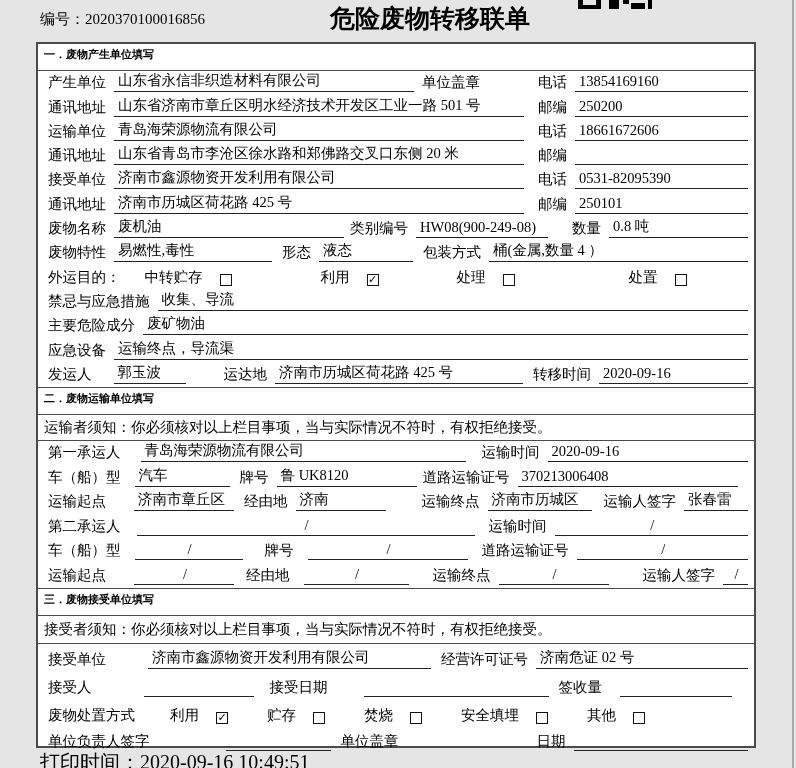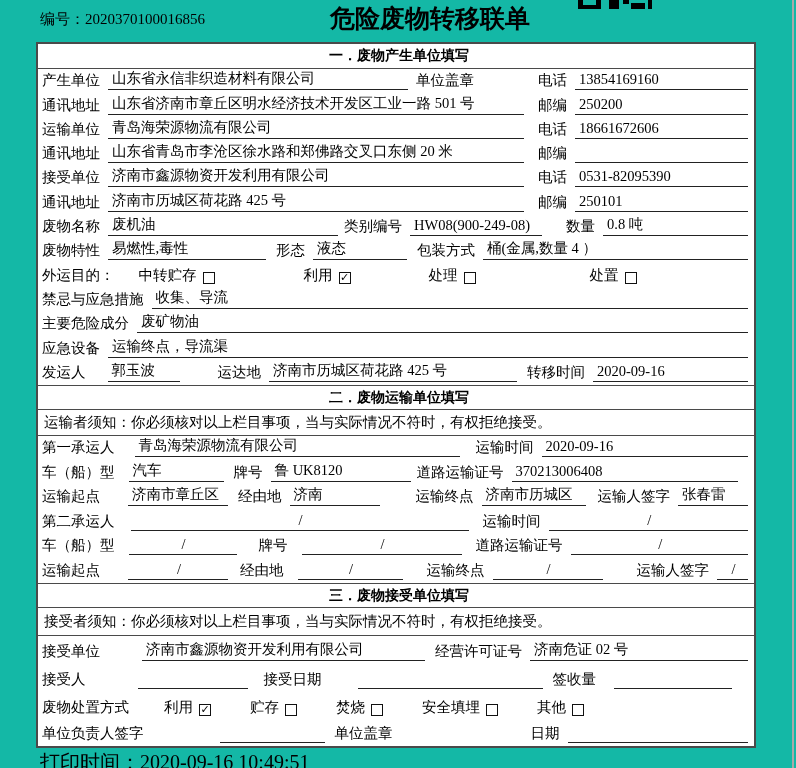--- a/index.html
+++ b/index.html
@@ -1,51 +1,51 @@
 <!DOCTYPE html>
 <html lang="zh"><head>
 <meta charset="utf-8">
 <style>
   * { margin:0; padding:0; box-sizing:border-box; }
   html,body { background:#ffffff; }
   .page {
-    position:relative; width:796px; height:768px; background:#14b8a6;
+    position:relative; width:796px; height:768px; background:#e5e5e5;
     font-family:"Liberation Serif","DejaVu Serif",serif; color:#000;
     font-size:14.5px; overflow:hidden;
   }
   .serial { position:absolute; left:40px; top:10px; font-size:15px; white-space:nowrap; }
   .title  { position:absolute; left:0; right:0; top:2px; text-align:center;
             font-size:25px; font-weight:bold; transform:translateX(32px); white-space:nowrap; }
   
   .qr { position:absolute; left:578px; top:0; width:74px; height:9px; }
   .qr i { position:absolute; background:#000; }
   .qr .q1 { left:0; top:0; width:23px; height:9px; background:transparent;
             border-left:5px solid #000; border-right:5px solid #000; border-bottom:4px solid #000; }
   .qr .q2 { left:31px; top:0; width:10px; height:9px; }
   .qr .q3 { left:45px; top:0; width:6px; height:4px; }
   .qr .q4 { left:53px; top:3px; width:14px; height:6px; }
   .qr .q5 { left:70px; top:0; width:4px; height:9px; }
 
   .box { position:absolute; left:36px; top:42px; width:720px; height:706px;
          border:2px solid #4a4a4a; display:flex; flex-direction:column; background:#fff; }
   .sec-head { flex:0 0 25px; border-bottom:1.5px solid #4a4a4a; font-weight:bold;
-              font-size:14px; padding:3px 0 0 6px;text-align:center; }
+              font-size:11px; padding:3px 0 8px 6px; }
   .sec-head.bt { border-top:1.5px solid #4a4a4a; }
   .notice { flex:0 0 26px; border-bottom:1.5px solid #4a4a4a; display:flex;
             align-items:center; padding-left:6px; white-space:nowrap; }
-  .row { display:flex; align-items:flex-end; padding:0 6px 3px 4px; white-space:nowrap; }
+  .row { display:flex; align-items:flex-end; padding:0 6px 3px 10px; white-space:nowrap; }
   .s1r { flex:0 0 24.3px; }
   .s2r { flex:0 0 24.5px; }
   .s3r { flex:0 0 28px; }
   .lbl { padding-right:8px; }
   .uv  { border-bottom:1px solid #222; padding:0 2px 1px 4px; min-height:4px; overflow:visible; }
   .f1  { flex:1 1 auto; }
   .ctr { text-align:center; }
   .rg  { margin-left:auto; width:210px; display:flex; align-items:flex-end; }
-  .opt { display:flex; align-items:flex-end; }
+  .opt { display:flex; align-items:flex-end;gap:11px; }
   .cb  { width:12px; height:12px; border:1.2px solid #111; margin-left:6px; margin-bottom:1px;
          display:inline-flex; align-items:center; justify-content:center;
          font-size:11px; line-height:1; font-family:"DejaVu Sans",sans-serif; }
   .printline { position:absolute; left:40px; top:749px; font-size:20px; white-space:nowrap; }
   .edge { position:absolute; right:2px; top:0; width:2px; height:768px; background:#aaaaaa; }
 </style>
 </head>
 <body>
 
 <div class="page">

